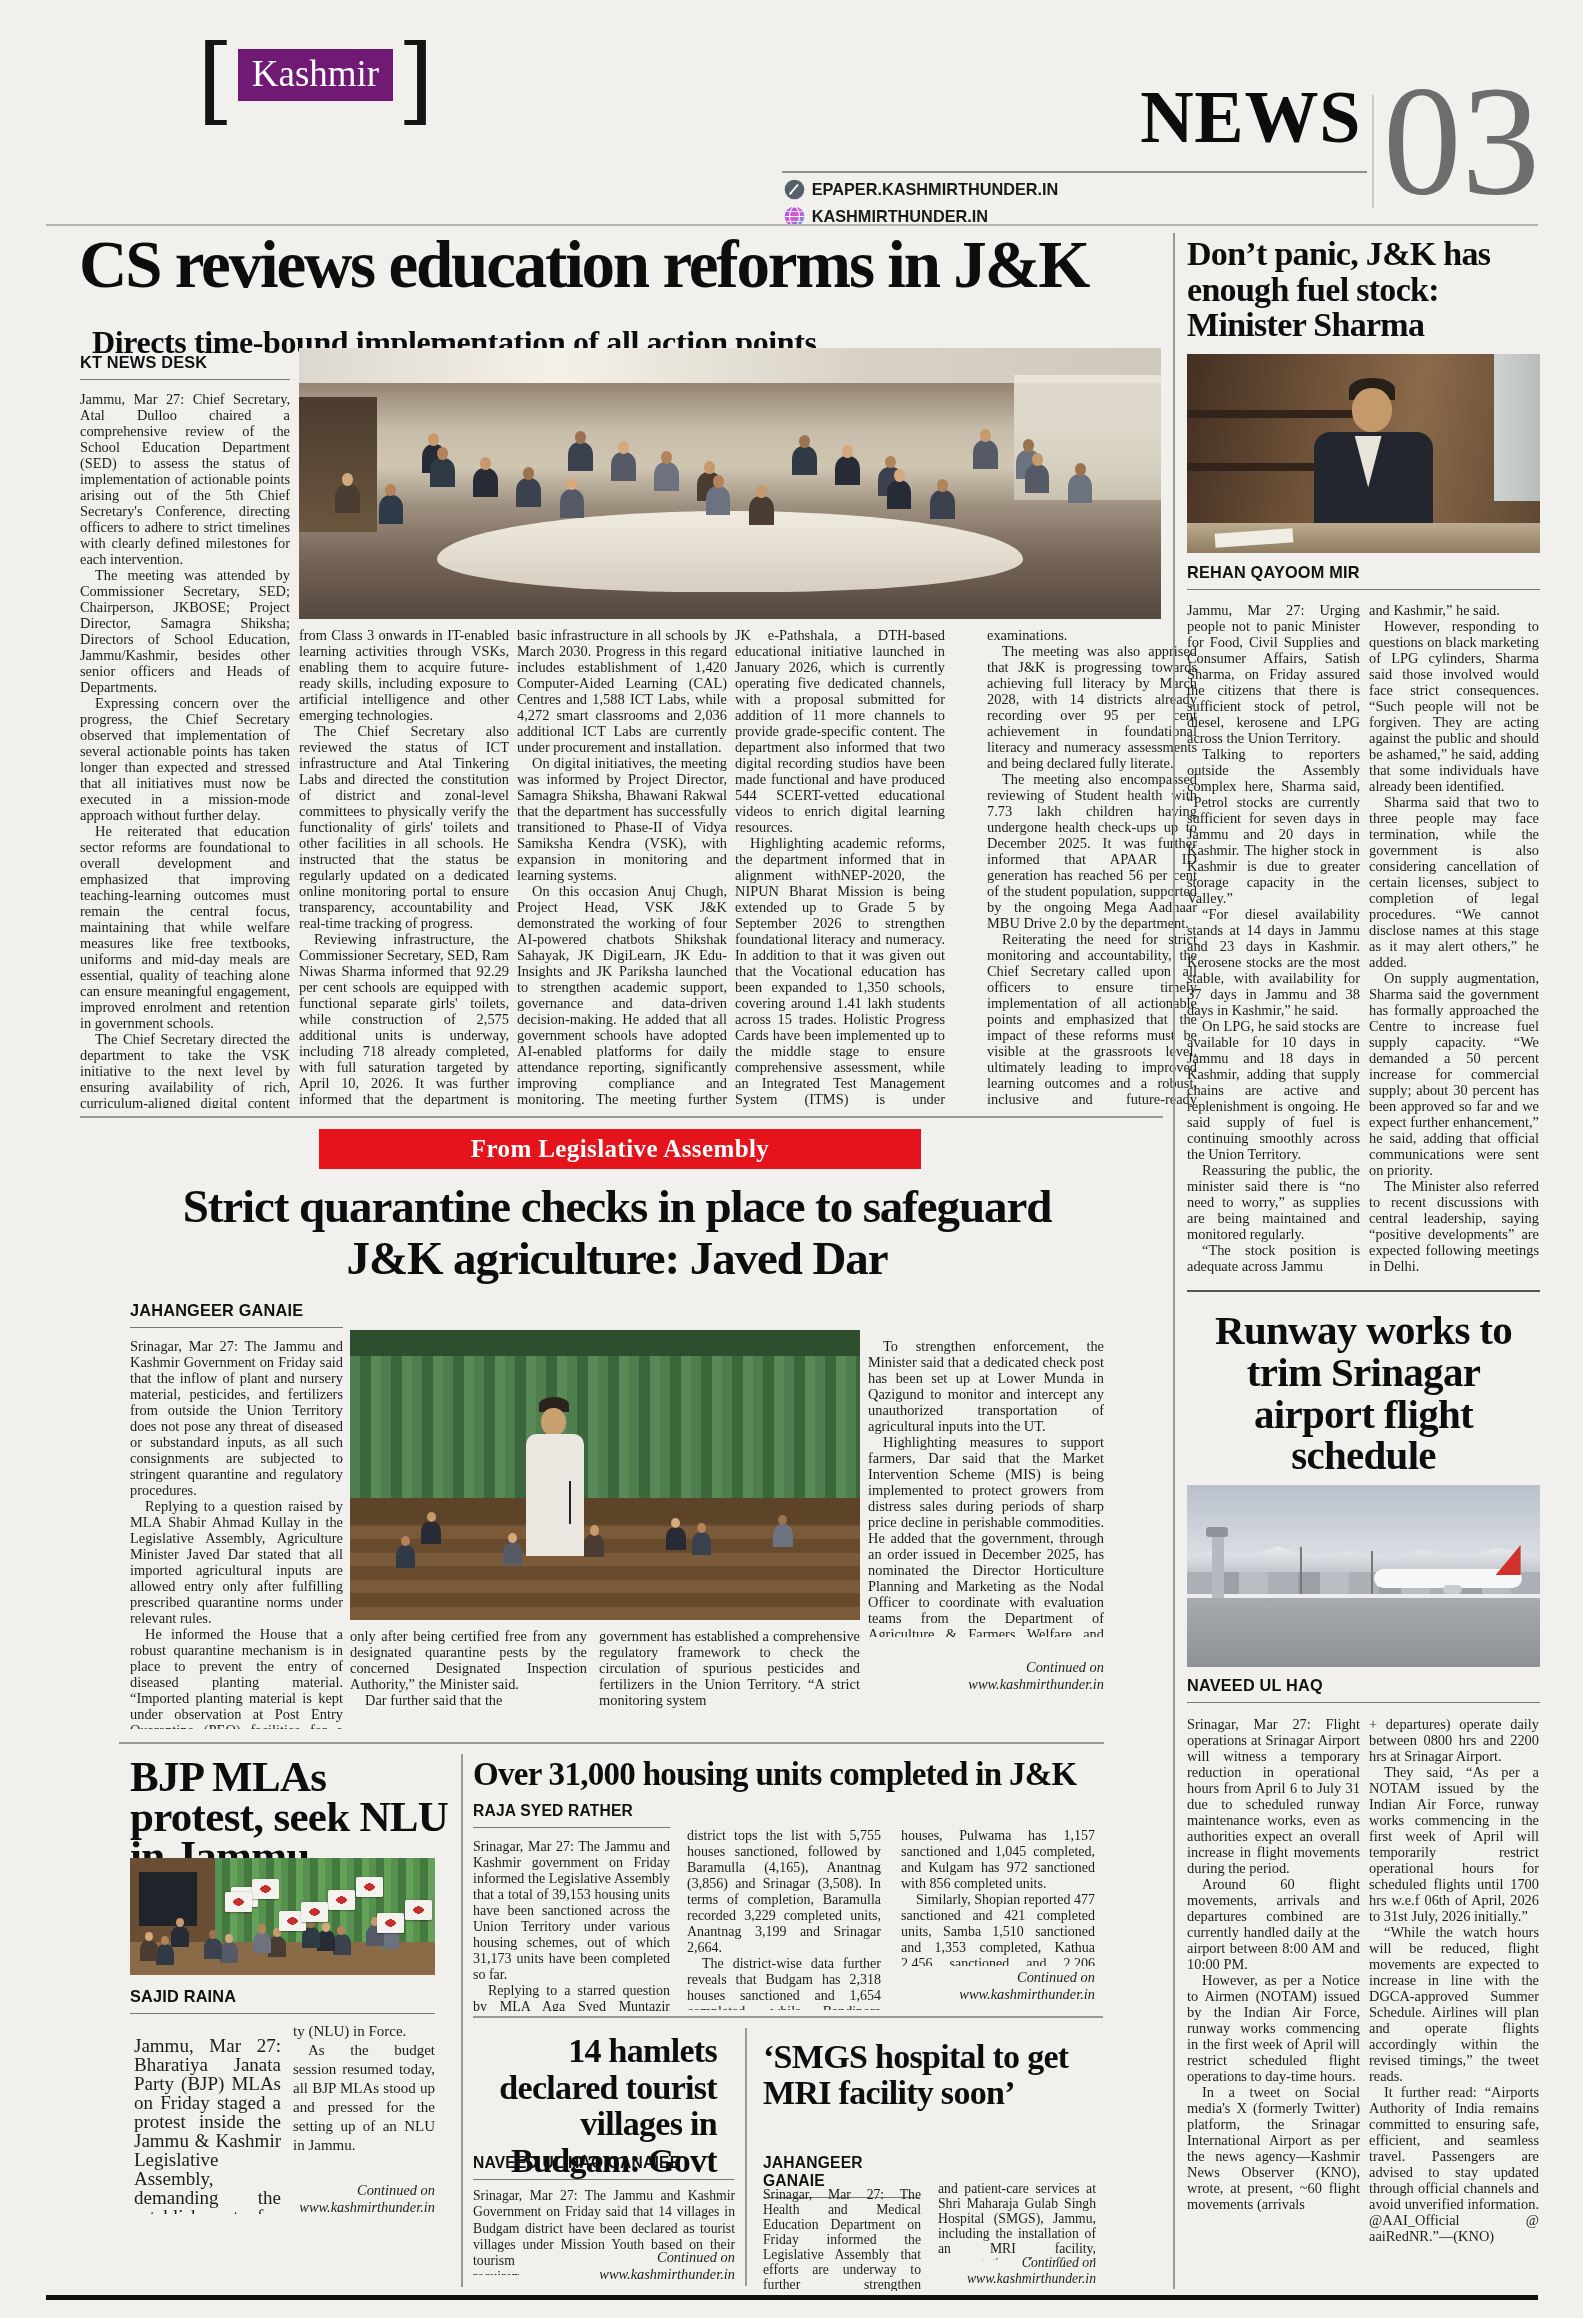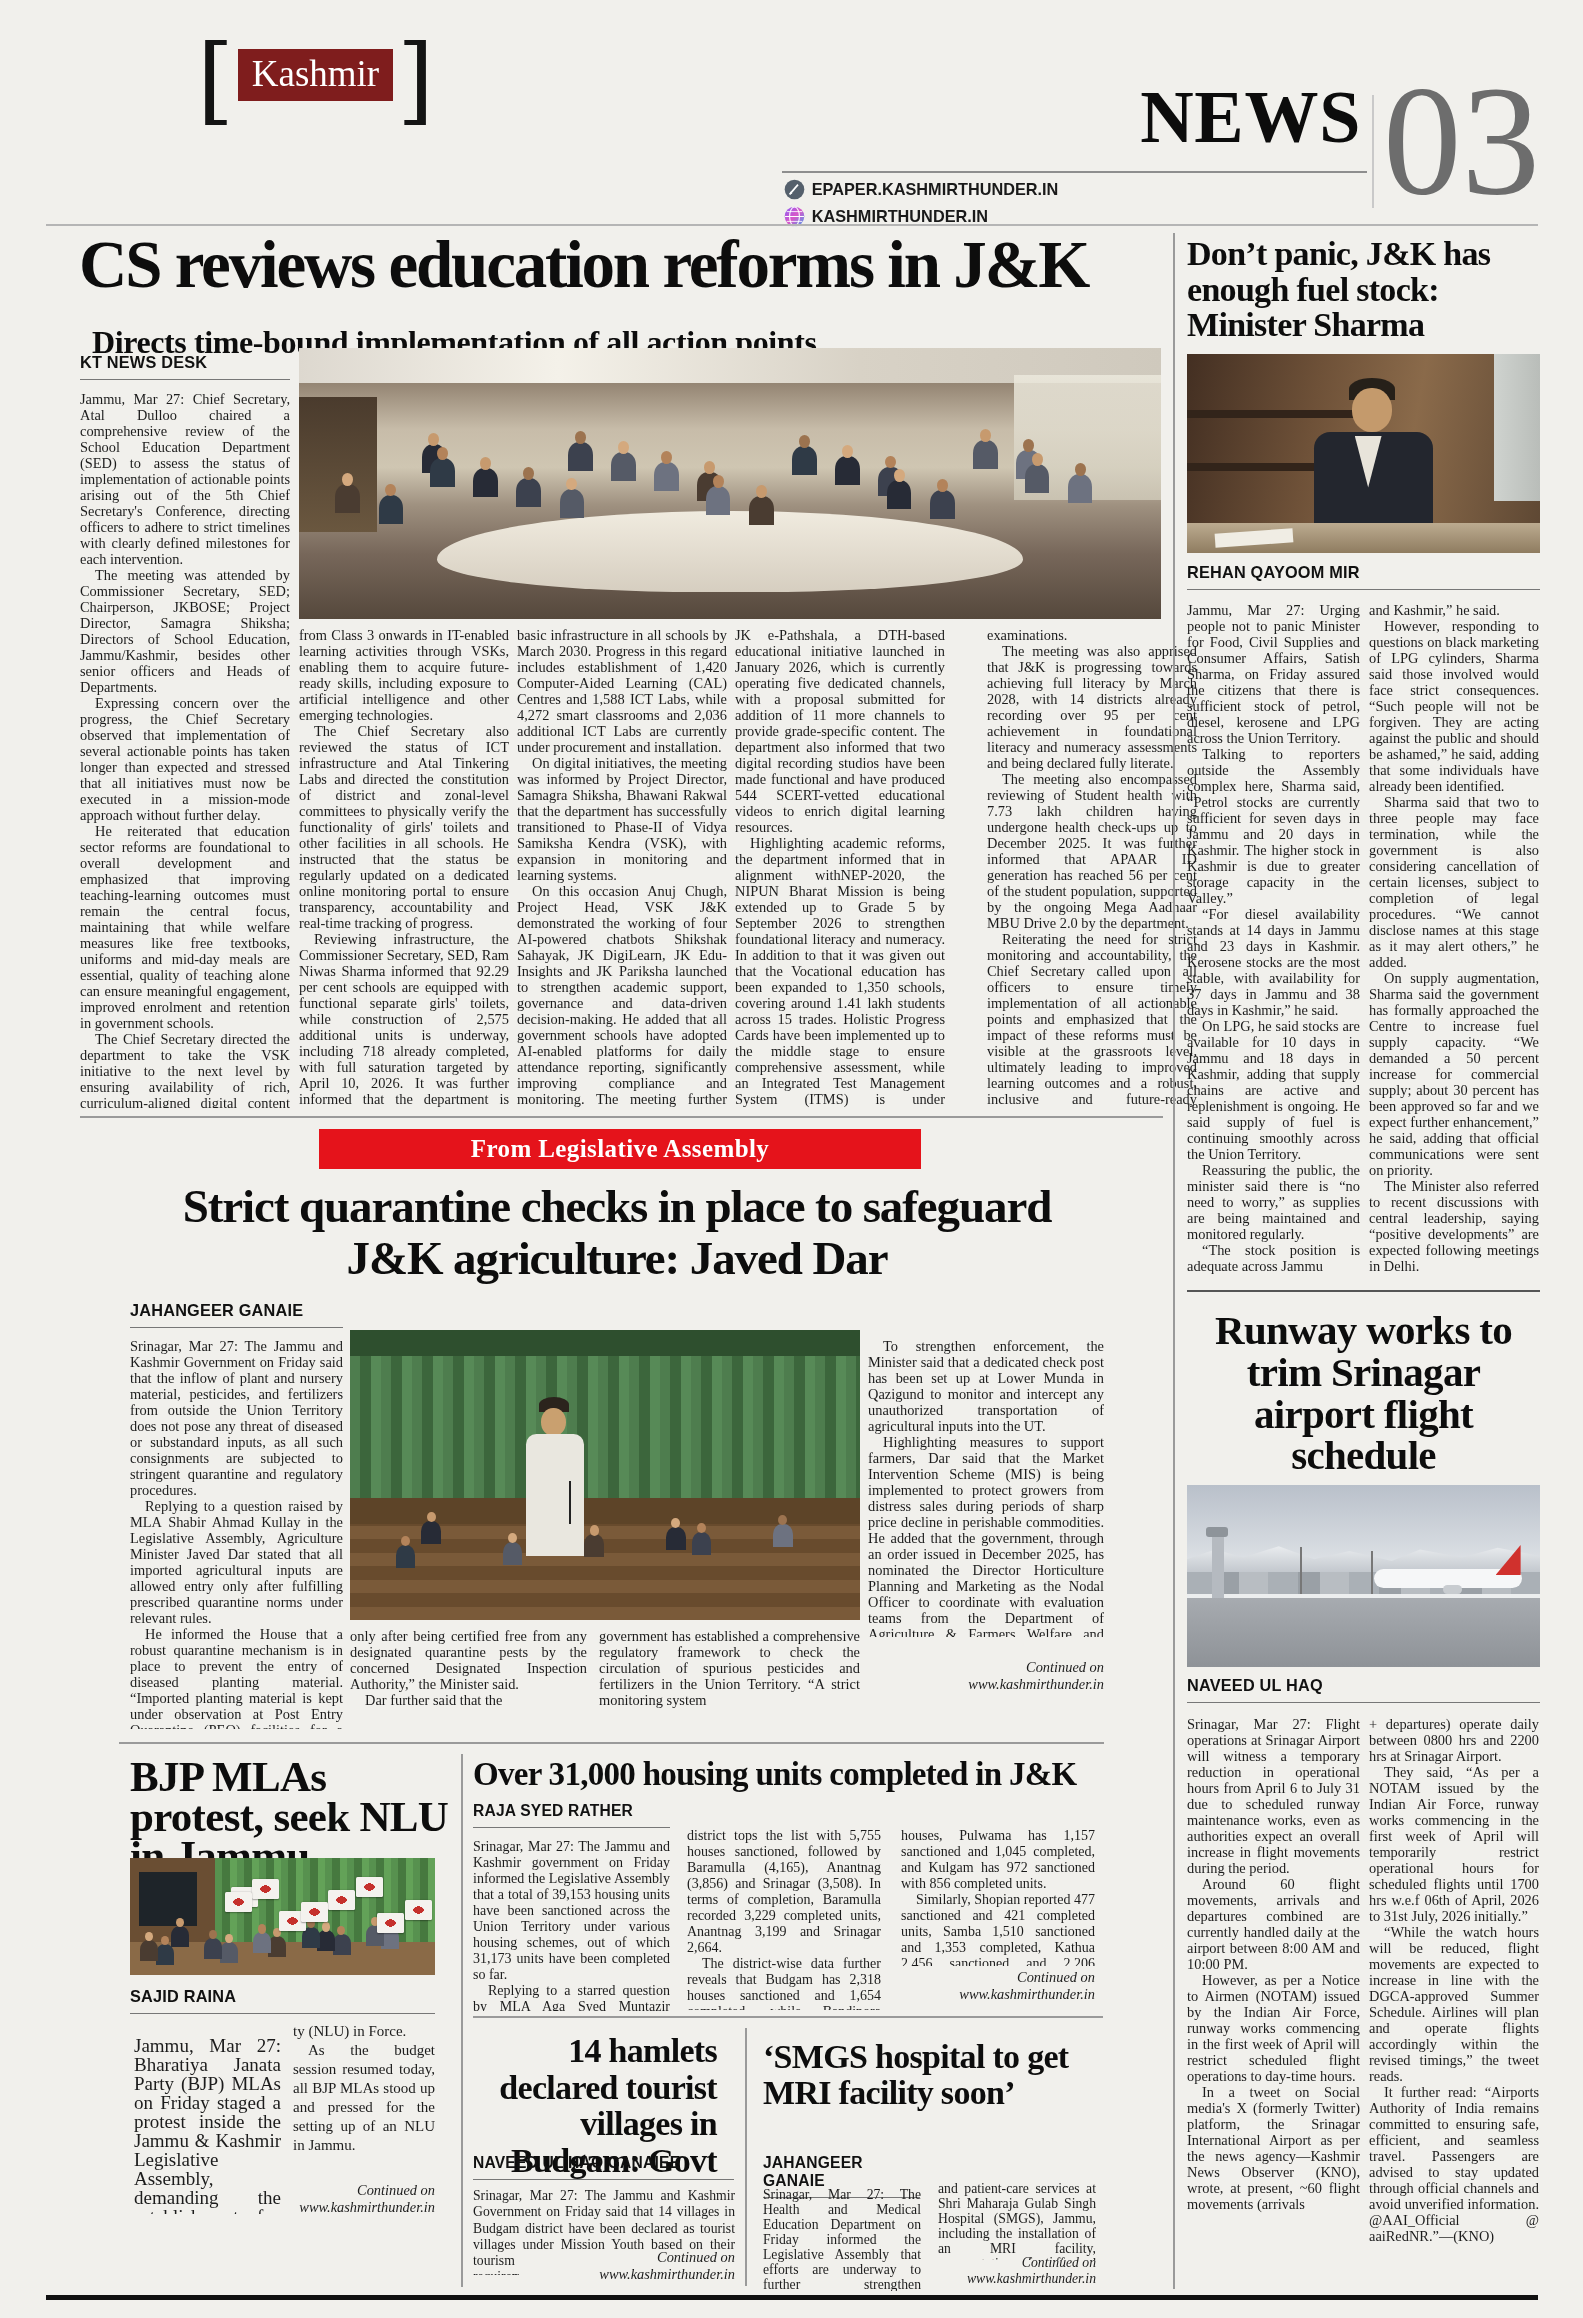--- a/index.html
+++ b/index.html
@@ -19,21 +19,21 @@
   .rule{position:absolute;background:#9a9a9a;}
   .photo{position:absolute;overflow:hidden;background:#b9b2a4;}
   .photo i{display:block;position:absolute;}
   .ph-head{border-radius:50%;z-index:2;}
   .ph-torso{border-radius:45% 45% 0 0;z-index:1;}
   .ph-placard{width:27px;height:20px;background:#f4f2ee;border-radius:1.5px;z-index:3;
       background-image:radial-gradient(ellipse 9px 6px at 50% 50%,#c5302c 60%,rgba(0,0,0,0) 61%);
       box-shadow:0 0.7px 1.5px rgba(0,0,0,.35);}
   .kicker{position:absolute;background:#e5131b;color:#fff;text-align:center;
           font-weight:700;font-size:25px;line-height:40px;letter-spacing:0.4px;}
-  .masthead-kashmir{background:#7f1d1d;color:#fff;font-size:37px;line-height:1;
+  .masthead-kashmir{background:#701a75;color:#fff;font-size:37px;line-height:1;
           padding:6px 13.3px 9px;font-weight:400;}
   .bracket{font-family:"DejaVu Serif",serif;font-size:95px;line-height:.85;font-weight:400;color:#141414;}
   .urlrow{position:absolute;display:flex;align-items:center;gap:6.7px;
           font-family:"Liberation Sans",sans-serif;font-weight:700;font-size:16.3px;color:#1a1a1a;}
 </style>
 </head>
 <body>
 
 <div class="page">
 

